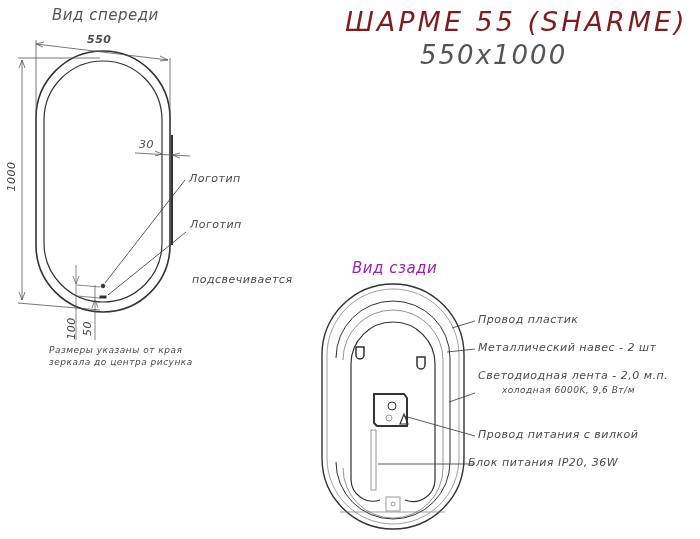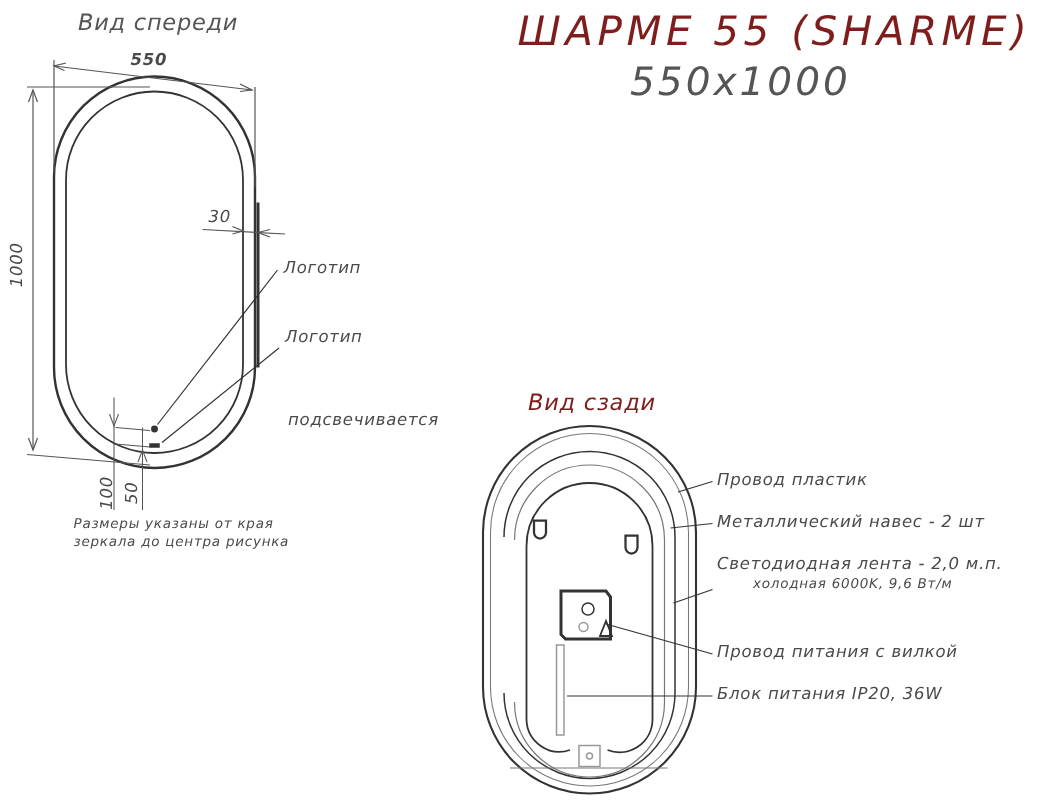--- a/index.html
+++ b/index.html
@@ -3,21 +3,21 @@
   <meta charset="utf-8">
   <style>
     html, body { margin: 0; padding: 0; background: #ffffff; }
     body { width: 700px; height: 539px; position: relative; overflow: hidden;
            font-family: "DejaVu Sans", sans-serif; color: #333; }
     .lbl { position: absolute; font-style: italic; white-space: nowrap;
            color: #4a4a4a; font-family: "DejaVu Sans", sans-serif; letter-spacing: 0.5px; }
     .title1 { left: 345px; top: 6px; font-size: 27px; font-weight: 400; color: #7f1d1d; letter-spacing: 3px; }
     .title2 { left: 420px; top: 40px; font-size: 26px; color: #555; letter-spacing: 2px; }
     .view-front { left: 52px; top: 6px; font-size: 15px; color: #555; }
-    .view-back { left: 352px; top: 259px; font-size: 15px; color: #7f1d1d; }
+    .view-back { left: 352px; top: 259px; font-size: 15px; color: #a21caf; }
     .small { font-size: 11px; }
     .note { font-size: 9px; margin-left: 24px; }
     svg.draw { position: absolute; left: 0; top: 0; }
   </style>
 </head>
 <body>
 
 <svg class="draw" width="700" height="539" viewBox="0 0 700 539">
   <g fill="none" stroke="#333" stroke-width="1">
 
@@ -116,13 +116,13 @@
 
 <div class="lbl note" style="left:25px;top:345px;">Размеры указаны от края</div>
 <div class="lbl note" style="left:25px;top:357px;">зеркала до центра рисунка</div>
 
 <div class="lbl view-back">Вид сзади</div>
 <div class="lbl small" style="left:478px;top:313px;">Провод пластик</div>
 <div class="lbl small" style="left:478px;top:341px;">Металлический навес - 2 шт</div>
 <div class="lbl small" style="left:478px;top:369px;">Светодиодная лента - 2,0 м.п.</div>
 <div class="lbl note" style="left:478px;top:385px;">холодная 6000K, 9,6 Вт/м</div>
 <div class="lbl small" style="left:478px;top:428px;">Провод питания с вилкой</div>
-<div class="lbl small" style="left:478px;top:456px;">Блок питания IP20, 36W</div>
+<div class="lbl small" style="left:468px;top:456px;">Блок питания IP20, 36W</div>
 
 </body></html>

